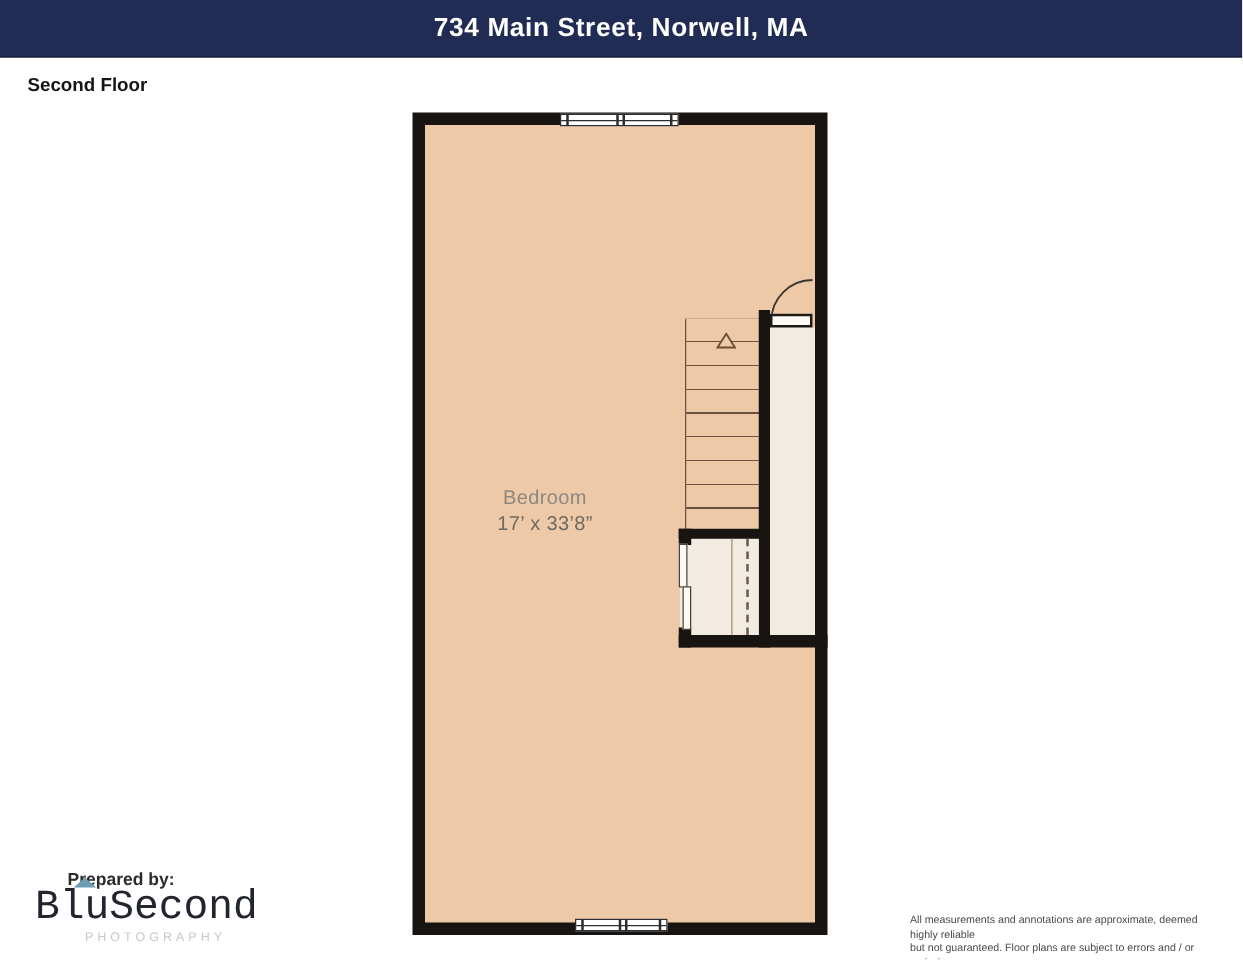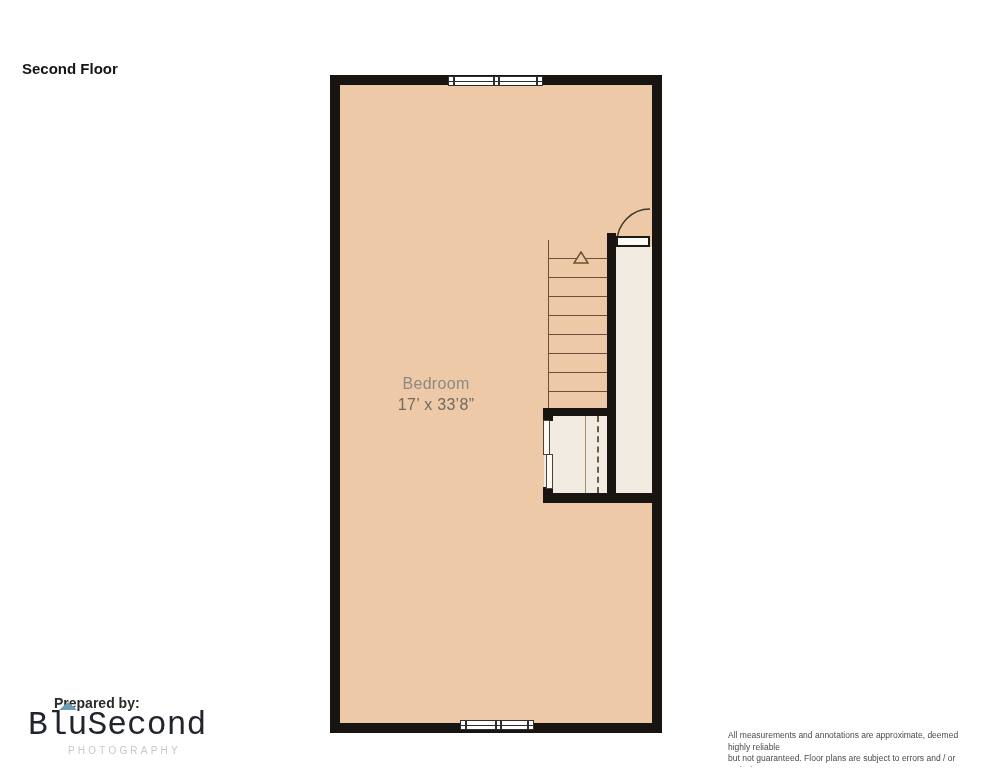--- a/index.html
+++ b/index.html
@@ -12,21 +12,21 @@
     position:absolute;left:0;top:0;width:994px;height:45px;
     background:#212c55;display:flex;align-items:center;justify-content:center;
     border-bottom:1px solid #141c3a;
   }
   .header .title{color:#ffffff;font-size:21px;font-weight:bold;letter-spacing:.5px;}
   
   .floor-label{
     position:absolute;left:22px;top:60px;font-size:15px;font-weight:bold;color:#151515;
   }
   
-  .plan{position:absolute;left:330px;top:75px;width:332px;height:658px;background:#171411;}
+  .plan{position:absolute;left:330px;top:90px;width:332px;height:658px;background:#171411;}
   .plan-interior{position:absolute;left:10px;top:10px;width:312px;height:638px;background:#eec9a7;}
   
   .window{position:absolute;background:#ffffff;border:1px solid #2e2e2e;box-sizing:border-box;}
   .window .midline{position:absolute;left:0;top:4px;width:100%;height:1px;background:#2e2e2e;}
   .window .mullion{position:absolute;top:0;width:2px;height:100%;background:#2e2e2e;}
   .window-top{left:118px;top:1px;width:95px;height:10px;}
   .window-bottom{left:130px;top:645px;width:74px;height:10px;}
   
   .stairs{
     position:absolute;left:218px;top:165px;width:59px;height:168px;
@@ -65,20 +65,23 @@
   }
   .photography{position:absolute;left:68px;top:745px;font-size:10px;letter-spacing:3.2px;color:#c8c8c8;}
   
   .disclaimer{position:absolute;left:728px;top:730px;width:250px;font-size:8.5px;line-height:11.5px;color:#4a4a4a;}
 </style>
 </head>
 <body>
 
 <div class="page">
 
+  <div class="header">
+    <div class="title">734 Main Street, Norwell, MA</div>
+  </div>
 
   <div class="floor-label">Second Floor</div>
 
   <div class="plan">
     <div class="plan-interior"></div>
 
     <div class="window window-top">
       <div class="midline"></div>
       <div class="mullion" style="left:44px;"></div>
       <div class="mullion" style="left:49px;"></div>

